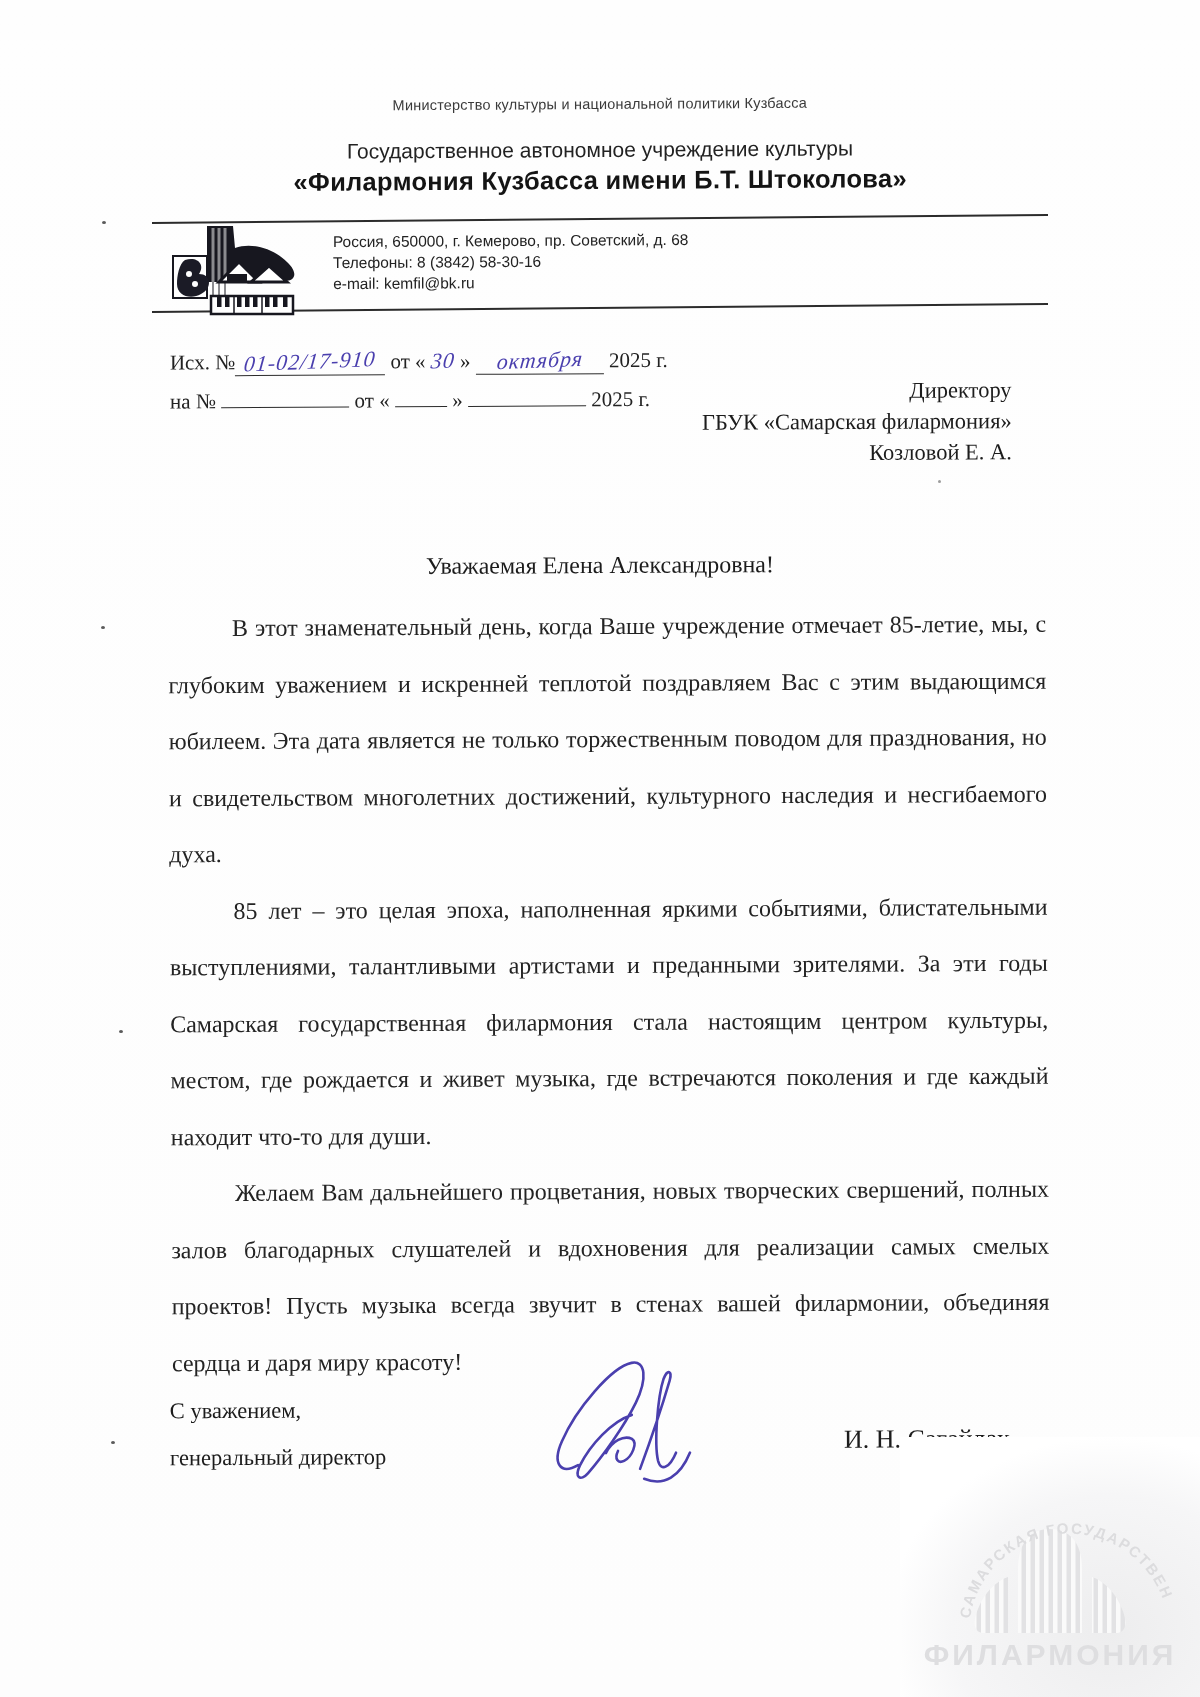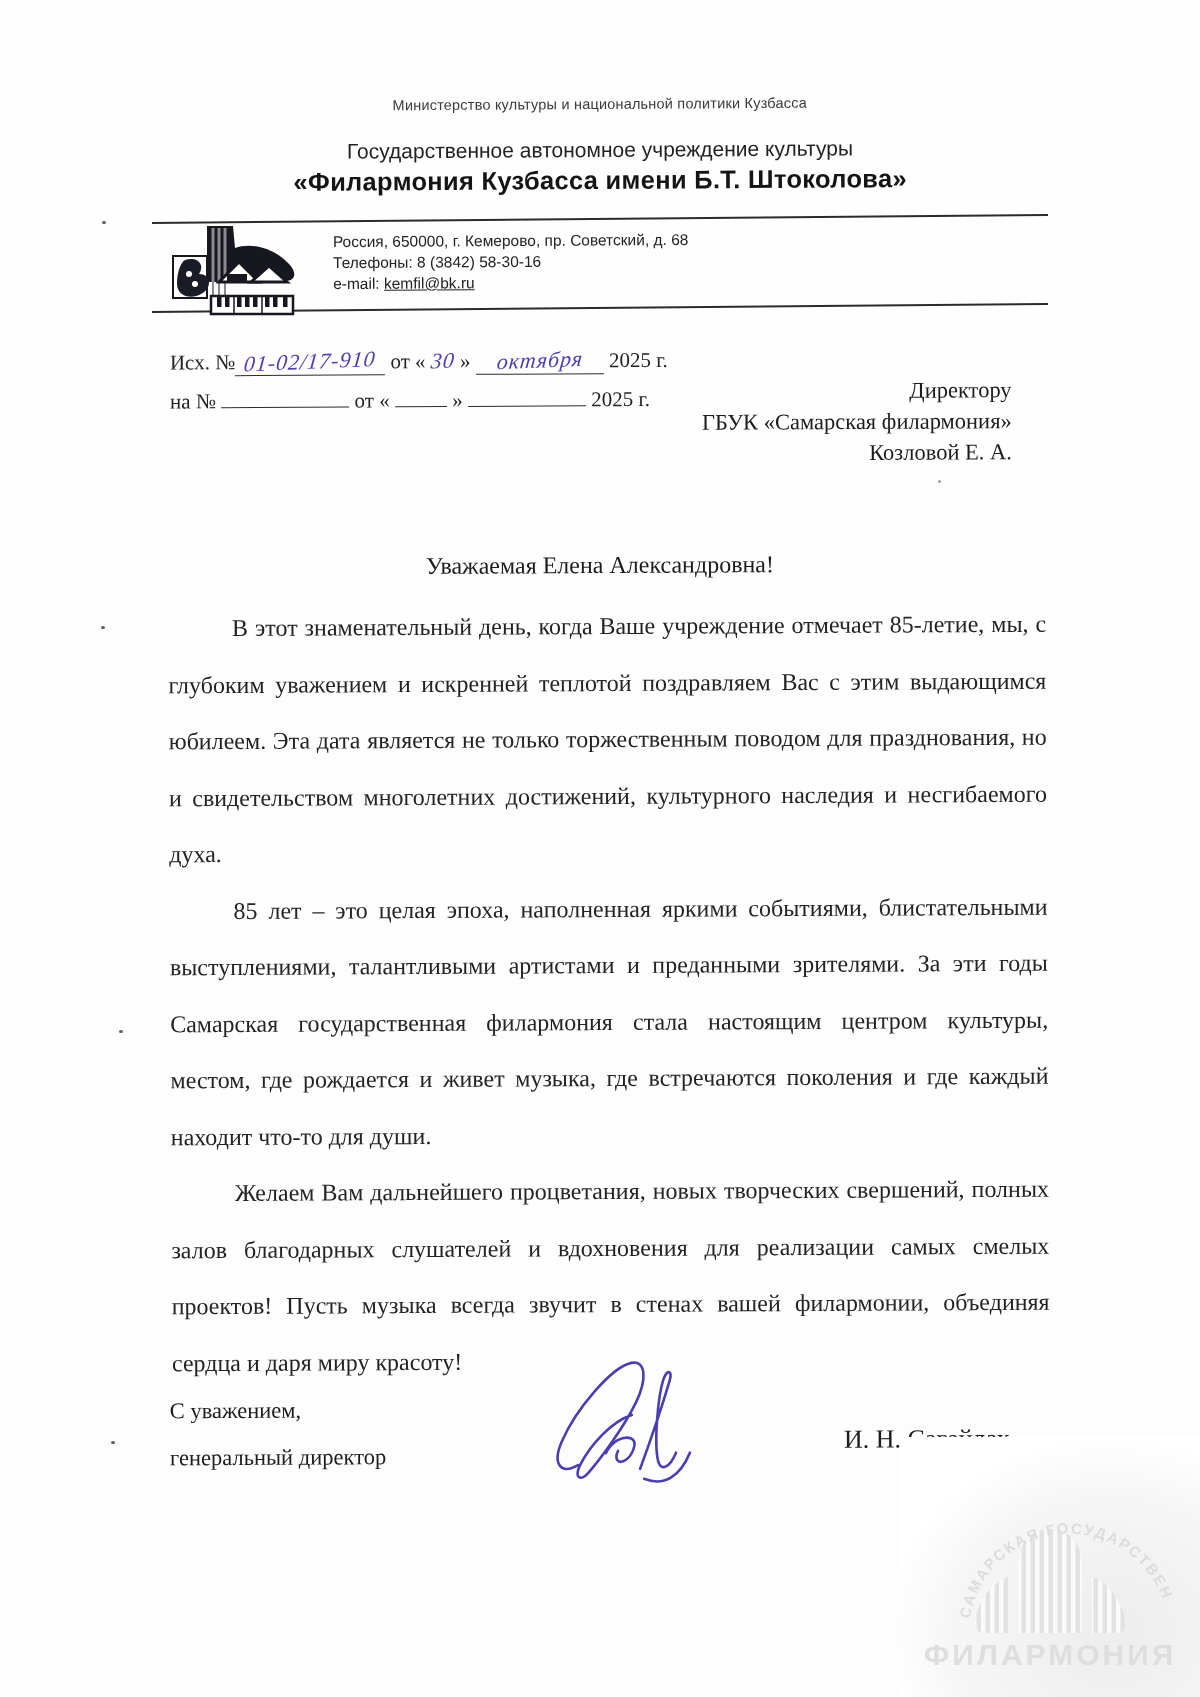--- a/index.html
+++ b/index.html
@@ -17,21 +17,21 @@
     font-family:"Liberation Sans", sans-serif;transform:rotate(-0.35deg);}
   .ministry{font-size:14.5px;color:#3a3a3a;letter-spacing:.2px;}
   .org-type{margin-top:26px;font-size:21px;color:#222;}
   .org-name{margin-top:4px;font-size:25.5px;font-weight:bold;color:#141414;letter-spacing:.3px;}
   .rule{position:absolute;left:152px;width:896px;height:2px;background:#2b2b2b;transform:rotate(-0.5deg);}
   .rule.top{top:218px;}
   .rule.bottom{top:307px;}
   .logo-box{position:absolute;left:155px;top:218px;width:170px;height:100px;}
   .contacts{position:absolute;left:333px;top:230px;font-family:"Liberation Sans", sans-serif;
     font-size:15.5px;line-height:21px;color:#222;transform:rotate(-0.35deg);}
-  .contacts .email-link{text-decoration:underline;}
+  .contacts .email-link{}
   
   .refblock{position:absolute;left:170px;top:348px;font-size:21px;color:#222;width:560px;transform:rotate(-0.3deg);}
   .refline{height:36px;white-space:nowrap;}
   .hand{font-family:"Liberation Serif", serif;font-style:italic;color:#4a3fae;
     font-size:22px;letter-spacing:1px;display:inline-block;transform:rotate(-2deg) skewX(-8deg);}
   .u-line{display:inline-block;border-bottom:1.5px solid #2b2b2b;text-align:center;}
   .blank{display:inline-block;border-bottom:1.5px solid #2b2b2b;height:22px;vertical-align:baseline;}
   
   .addressee{position:absolute;right:188px;top:375px;text-align:right;font-size:22.5px;
     line-height:31px;color:#1c1c1c;transform:rotate(-0.3deg);}

